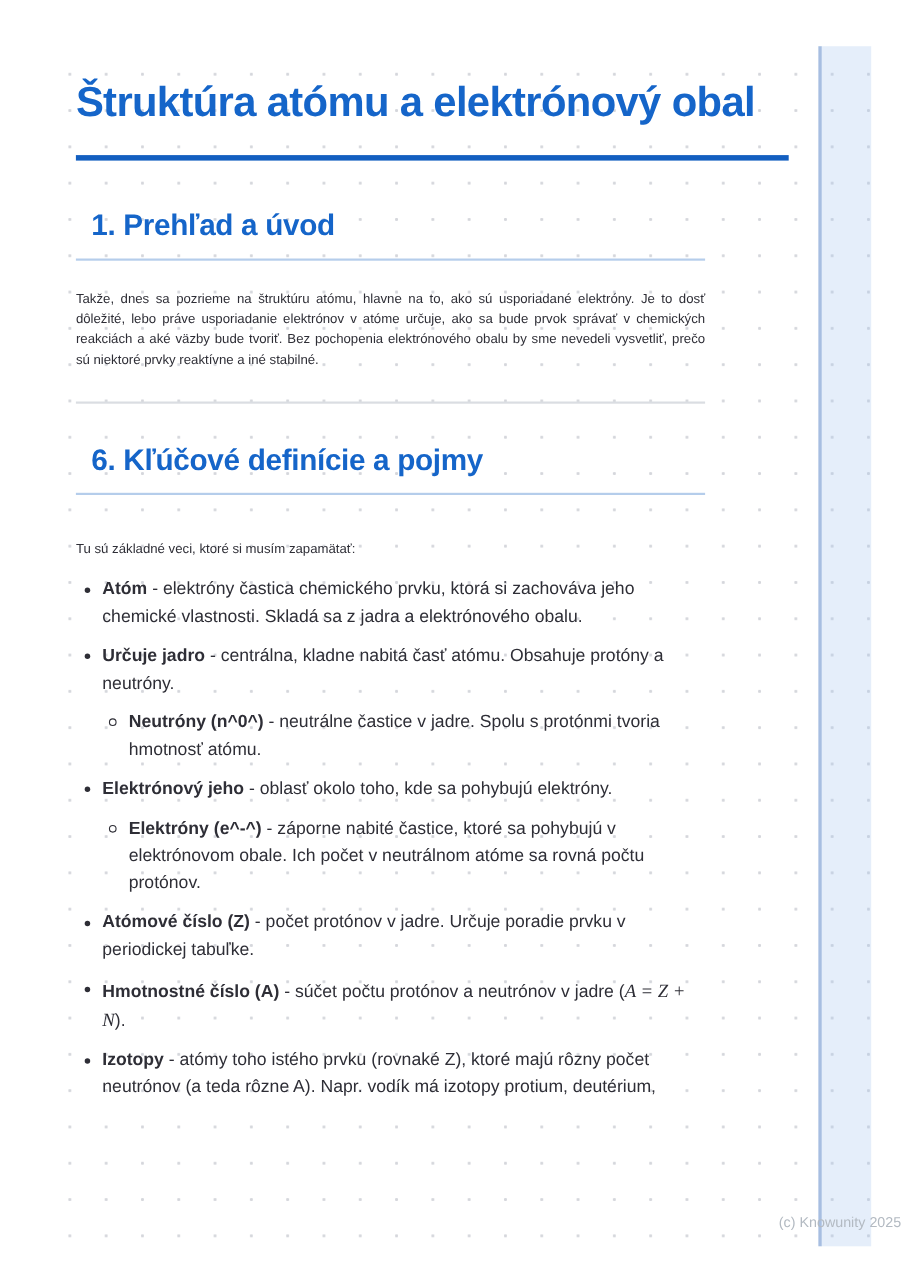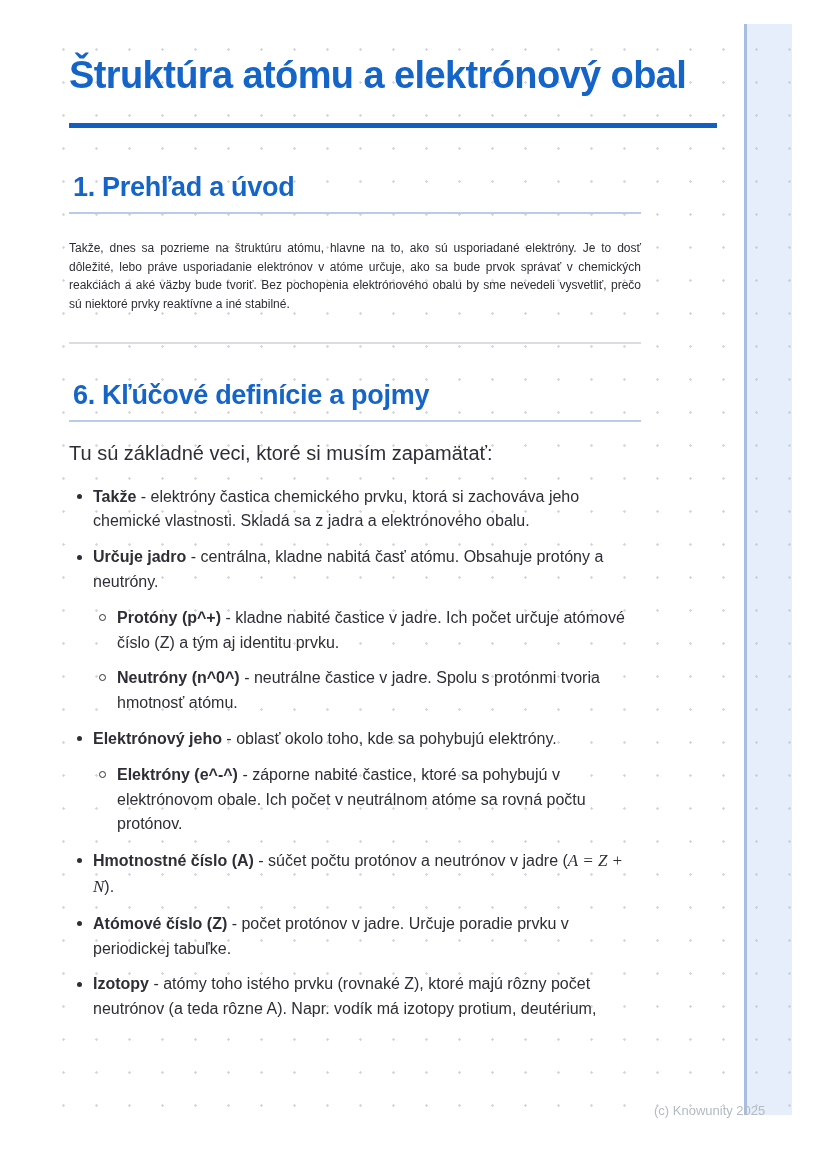--- a/index.html
+++ b/index.html
@@ -7,21 +7,21 @@
     width:828px;height:1171px;
     background:#ffffff;
     overflow:hidden;
     position:relative;
     font-family:"Liberation Sans","DejaVu Sans",sans-serif;
     color:#2e2e36;
     -webkit-font-smoothing:antialiased;
   }
   
   .page{
-    position:absolute;left:40px;top:24px;
+    position:absolute;left:40px;top:42px;
     width:752px;height:1091px;
     background-color:#ffffff;
     background-image:radial-gradient(circle,#d5d7dc 1.2px,rgba(255,255,255,0) 1.45px);
     background-size:33px 33px;
     background-position:7px 9px;
   }
   
   .edge-band{
     position:absolute;top:0;right:0;bottom:0;
     width:45px;
@@ -45,21 +45,21 @@
     color:#1565c9;
   }
   .title-rule{
     width:648px;height:5px;
     background:#135fc0;
     margin-top:24px;
     border:none;
   }
   .section{width:572px;}
   .section h2{
-    margin:4px;
+    margin:14px;
     font-size:27px;
     line-height:1.15;
     font-weight:700;
     letter-spacing:-0.3px;
     color:#1565c9;
   }
   .s1{margin-top:44px;}
   .s2{margin-top:36px;}
   .h2-underline{
     height:2px;width:572px;
@@ -71,22 +71,22 @@
     font-size:12px;
     line-height:1.55;
     text-align:justify;
   }
   .section-divider{
     width:572px;height:2px;
     background:#dadde2;
     margin-top:28px;
   }
   .intro-line{
-    margin:16px 0 0 0;
-    font-size:20px;
+    margin:40px 0 0 0;
+    font-size:12px;
     line-height:1.55;
   }
   
   ul.terms{
     list-style:none;
     margin:16px 0 0 0;
     padding:0;
     font-size:16px;
     line-height:1.55;
   }
@@ -118,21 +118,21 @@
   }
   .term{font-weight:700;}
   .math{
     font-family:"Liberation Serif","DejaVu Serif",serif;
     font-style:italic;
     font-size:17px;
   }
   
   .watermark{
     position:absolute;
-    left:654px;top:1103px;
+    left:708px;top:1103px;
     font-size:13px;
     color:#b3bac2;
     z-index:5;
     white-space:nowrap;
   }
 </style>
 </head>
 <body>
 
 <div class="page">
@@ -152,57 +152,53 @@
 
     <div class="section s2">
       <h2>6. Kľúčové definície a pojmy</h2>
       <div class="h2-underline"></div>
       <p class="intro-line">Tu sú základné veci, ktoré si musím zapamätať:</p>
 
       <ul class="terms">
 
         <li>
           <span class="bullet-dot"></span>
-          <span class="term">Takže</span><span> - elektróny častica chemického prvku, ktorá si zachováva jeho chemické vlastnosti. Skladá sa z jadra a elektrónového obalu.</span>
+          <span class="term">Atóm</span><span> - elektróny častica chemického prvku, ktorá si zachováva jeho chemické vlastnosti. Skladá sa z jadra a elektrónového obalu.</span>
         </li>
 
         <li>
           <span class="bullet-dot"></span>
           <span class="term">Určuje jadro</span><span> - centrálna, kladne nabitá časť atómu. Obsahuje protóny a neutróny.</span>
           <ul class="subterms">
-            <li>
-              <span class="bullet-circle"></span>
-              <span class="term">Protóny (p^+)</span><span> - kladne nabité častice v jadre. Ich počet určuje atómové číslo (Z) a tým aj identitu prvku.</span>
-            </li>
             <li>
               <span class="bullet-circle"></span>
               <span class="term">Neutróny (n^0^)</span><span> - neutrálne častice v jadre. Spolu s protónmi tvoria hmotnosť atómu.</span>
             </li>
           </ul>
         </li>
 
         <li>
           <span class="bullet-dot"></span>
           <span class="term">Elektrónový jeho</span><span> - oblasť okolo toho, kde sa pohybujú elektróny.</span>
           <ul class="subterms">
             <li>
               <span class="bullet-circle"></span>
               <span class="term">Elektróny (e^-^)</span><span> - záporne nabité častice, ktoré sa pohybujú v elektrónovom obale. Ich počet v neutrálnom atóme sa rovná počtu protónov.</span>
             </li>
           </ul>
         </li>
 
         <li>
           <span class="bullet-dot"></span>
+          <span class="term">Atómové číslo (Z)</span><span> - počet protónov v jadre. Určuje poradie prvku v periodickej tabuľke.</span>
+        </li>
+
+        <li>
+          <span class="bullet-dot"></span>
           <span class="term">Hmotnostné číslo (A)</span><span> - súčet počtu protónov a neutrónov v jadre (</span><span class="math">A = Z + N</span><span>).</span>
-        </li>
-
-        <li>
-          <span class="bullet-dot"></span>
-          <span class="term">Atómové číslo (Z)</span><span> - počet protónov v jadre. Určuje poradie prvku v periodickej tabuľke.</span>
         </li>
 
         <li>
           <span class="bullet-dot"></span>
           <span class="term">Izotopy</span><span> - atómy toho istého prvku (rovnaké Z), ktoré majú rôzny počet neutrónov (a teda rôzne A). Napr. vodík má izotopy protium, deutérium,</span>
         </li>
 
       </ul>
     </div>
   </div>

